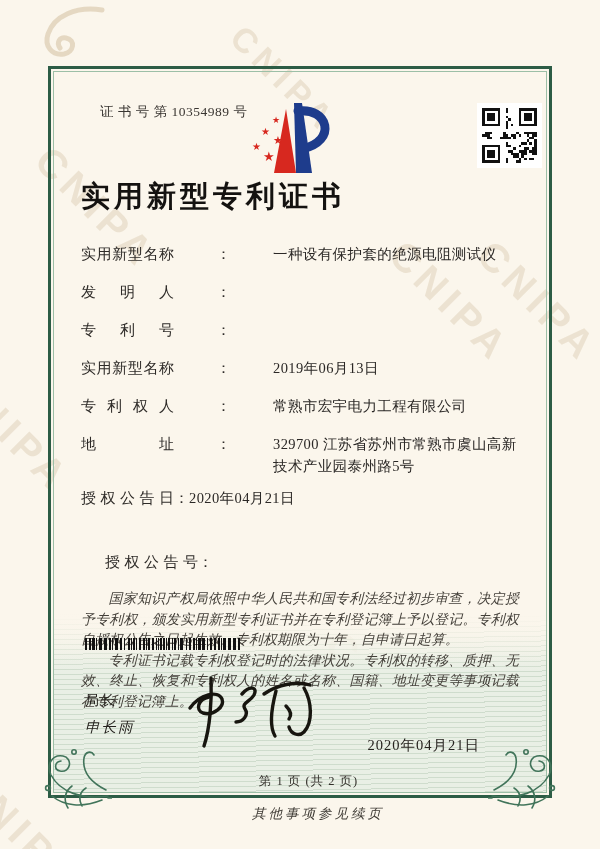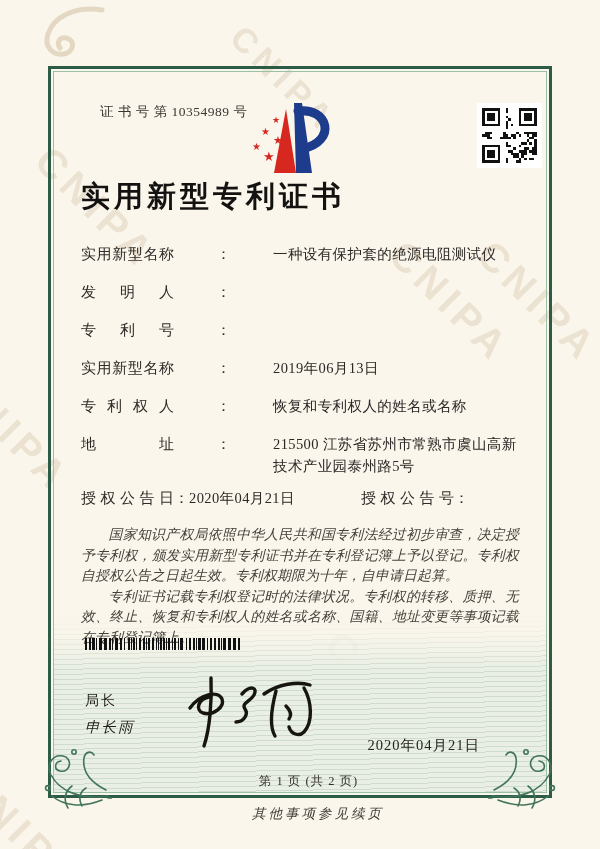--- a/index.html
+++ b/index.html
@@ -31,21 +31,21 @@
   .qr-box{position:absolute;right:4px;top:31px;width:65px;height:65px;background:#fff;
           display:flex;align-items:center;justify-content:center;}
   .title{text-align:left;margin-top:56px;font-size:29px;font-weight:bold;letter-spacing:4px;color:#141210;}
   .fields{margin-top:26px;font-size:15px;}
   .row{display:flex;margin-bottom:16px;line-height:22px;gap:42px;}
   .lab{width:93px;flex:none;text-align:justify;text-align-last:justify;color:#2e2b28;}
   .colon{flex:none;width:15px;}
   .val{font-size:14.5px;letter-spacing:.4px;color:#2b2826;font-family:Liberation Serif, serif;}
   .addr .val{width:342px;}
   .addr{margin-bottom:10px;}
-  .grant-row{display:flex;}
+  .grant-row{display:flex;flex-direction:column;}
   .grant-row .pair{display:flex;}
   .grant-row .pair2{margin-left:24px;}
   .paras{font-size:13.8px;line-height:20.5px;color:#44403a;
          font-style:italic;text-align:justify;}
   .paras p{margin:0;text-indent:2em;letter-spacing:.2px;}
   .barcode{position:absolute;left:31px;top:566px;width:158px;height:12px;}
   .signer-title{position:absolute;left:31px;top:620px;font-size:14px;letter-spacing:2px;color:#26231f;}
   .signer-name{position:absolute;left:31px;top:646px;font-size:14.5px;letter-spacing:2px;color:#26231f;font-style:italic;}
   .autograph{position:absolute;left:122px;top:596px;width:150px;height:86px;}
   .sign-date{position:absolute;right:66px;top:664px;font-size:14.5px;letter-spacing:1px;color:#26231f;}
@@ -207,26 +207,26 @@
             <span class="colon">：</span>
           </div>
           <div class="row">
             <span class="lab">实用新型名称</span>
             <span class="colon">：</span>
             <span class="val">2019年06月13日</span>
           </div>
           <div class="row">
             <span class="lab">专利权人</span>
             <span class="colon">：</span>
-            <span class="val">恢复和专利权人的姓名或名称</span>
+            <span class="val">常熟市宏宇电力工程有限公司</span>
           </div>
           <div class="row addr">
             <span class="lab">地址</span>
             <span class="colon">：</span>
-            <span class="val">215500 江苏省苏州市常熟市虞山高新技术产业园泰州路5号</span>
+            <span class="val">329700 江苏省苏州市常熟市虞山高新技术产业园泰州路5号</span>
           </div>
           <div class="row grant-row">
             <span class="pair">
               <span class="lab">授权公告日</span>
               <span class="colon">：</span>
               <span class="val">2020年04月21日</span>
             </span>
             <span class="pair pair2">
               <span class="lab">授权公告号</span>
               <span class="colon">：</span>

